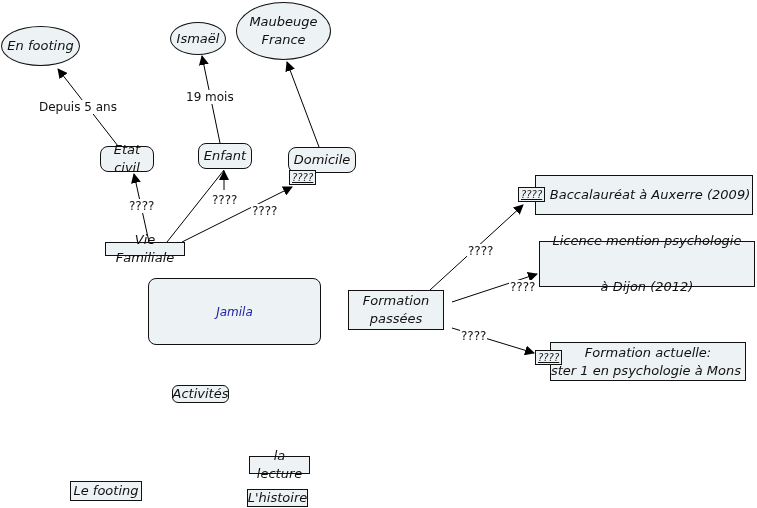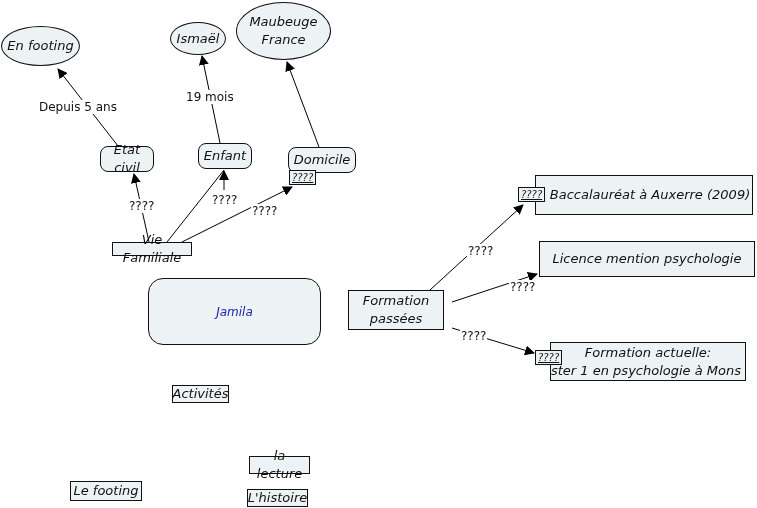--- a/index.html
+++ b/index.html
@@ -73,45 +73,46 @@
   <span>Etat civil</span>
 </div>
 <div class="node rounded" style="left:198px;top:143px;width:54px;height:26px;">
   <span>Enfant</span>
 </div>
 <div class="node rounded" style="left:288px;top:147px;width:68px;height:26px;">
   <span>Domicile</span>
 </div>
 <span class="tag" style="left:289px;top:170px;">????</span>
 
-<div class="node rounded root" style="left:148px;top:278px;width:173px;height:67px;border-radius:15px;">
+<div class="node rounded root" style="left:148px;top:278px;width:173px;height:67px;">
   <span>Jamila</span>
 </div>
 
-<div class="node rect" style="left:112px;top:242px;width:80px;height:14px;">
+<div class="node rect" style="left:105px;top:242px;width:80px;height:14px;">
   <span>Vie Familiale</span>
 </div>
 <div class="node rect" style="left:348px;top:290px;width:96px;height:40px;flex-direction:column;">
   <span>Formation</span>
   <span>passées</span>
 </div>
 <div class="node rect" style="left:535px;top:175px;width:218px;height:40px;padding-left:12px;">
   <span>Baccalauréat à Auxerre (2009)</span>
 </div>
 <span class="tag" style="left:518px;top:187px;">????</span>
-<div class="node rect" style="left:539px;top:241px;width:216px;height:36px;flex-direction:column;gap:28px;">
+<div class="node rect" style="left:539px;top:241px;width:216px;height:46px;flex-direction:column;gap:28px;">
   <span>Licence mention psychologie</span>
+  <span>à Dijon (2012)</span>
 </div>
 <div class="node rect clip" style="left:550px;top:334px;width:196px;height:39px;flex-direction:column;margin-top:8px;">
   <span>Formation actuelle:</span>
   <span style="align-self:flex-end;padding-right:4px;">aster 1 en psychologie à Mons</span>
 </div>
 <span class="tag" style="left:535px;top:350px;">????</span>
 
-<div class="node rect" style="left:172px;top:385px;width:57px;height:18px;">
+<div class="node rect" style="left:172px;top:385px;width:57px;height:18px;border-radius:6px;">
   <span>Activités</span>
 </div>
 <div class="node rect" style="left:249px;top:456px;width:61px;height:18px;">
   <span>la lecture</span>
 </div>
 <div class="node rect" style="left:70px;top:481px;width:72px;height:20px;">
   <span>Le footing</span>
 </div>
 <div class="node rect" style="left:247px;top:489px;width:61px;height:18px;">
   <span>L'histoire</span>

